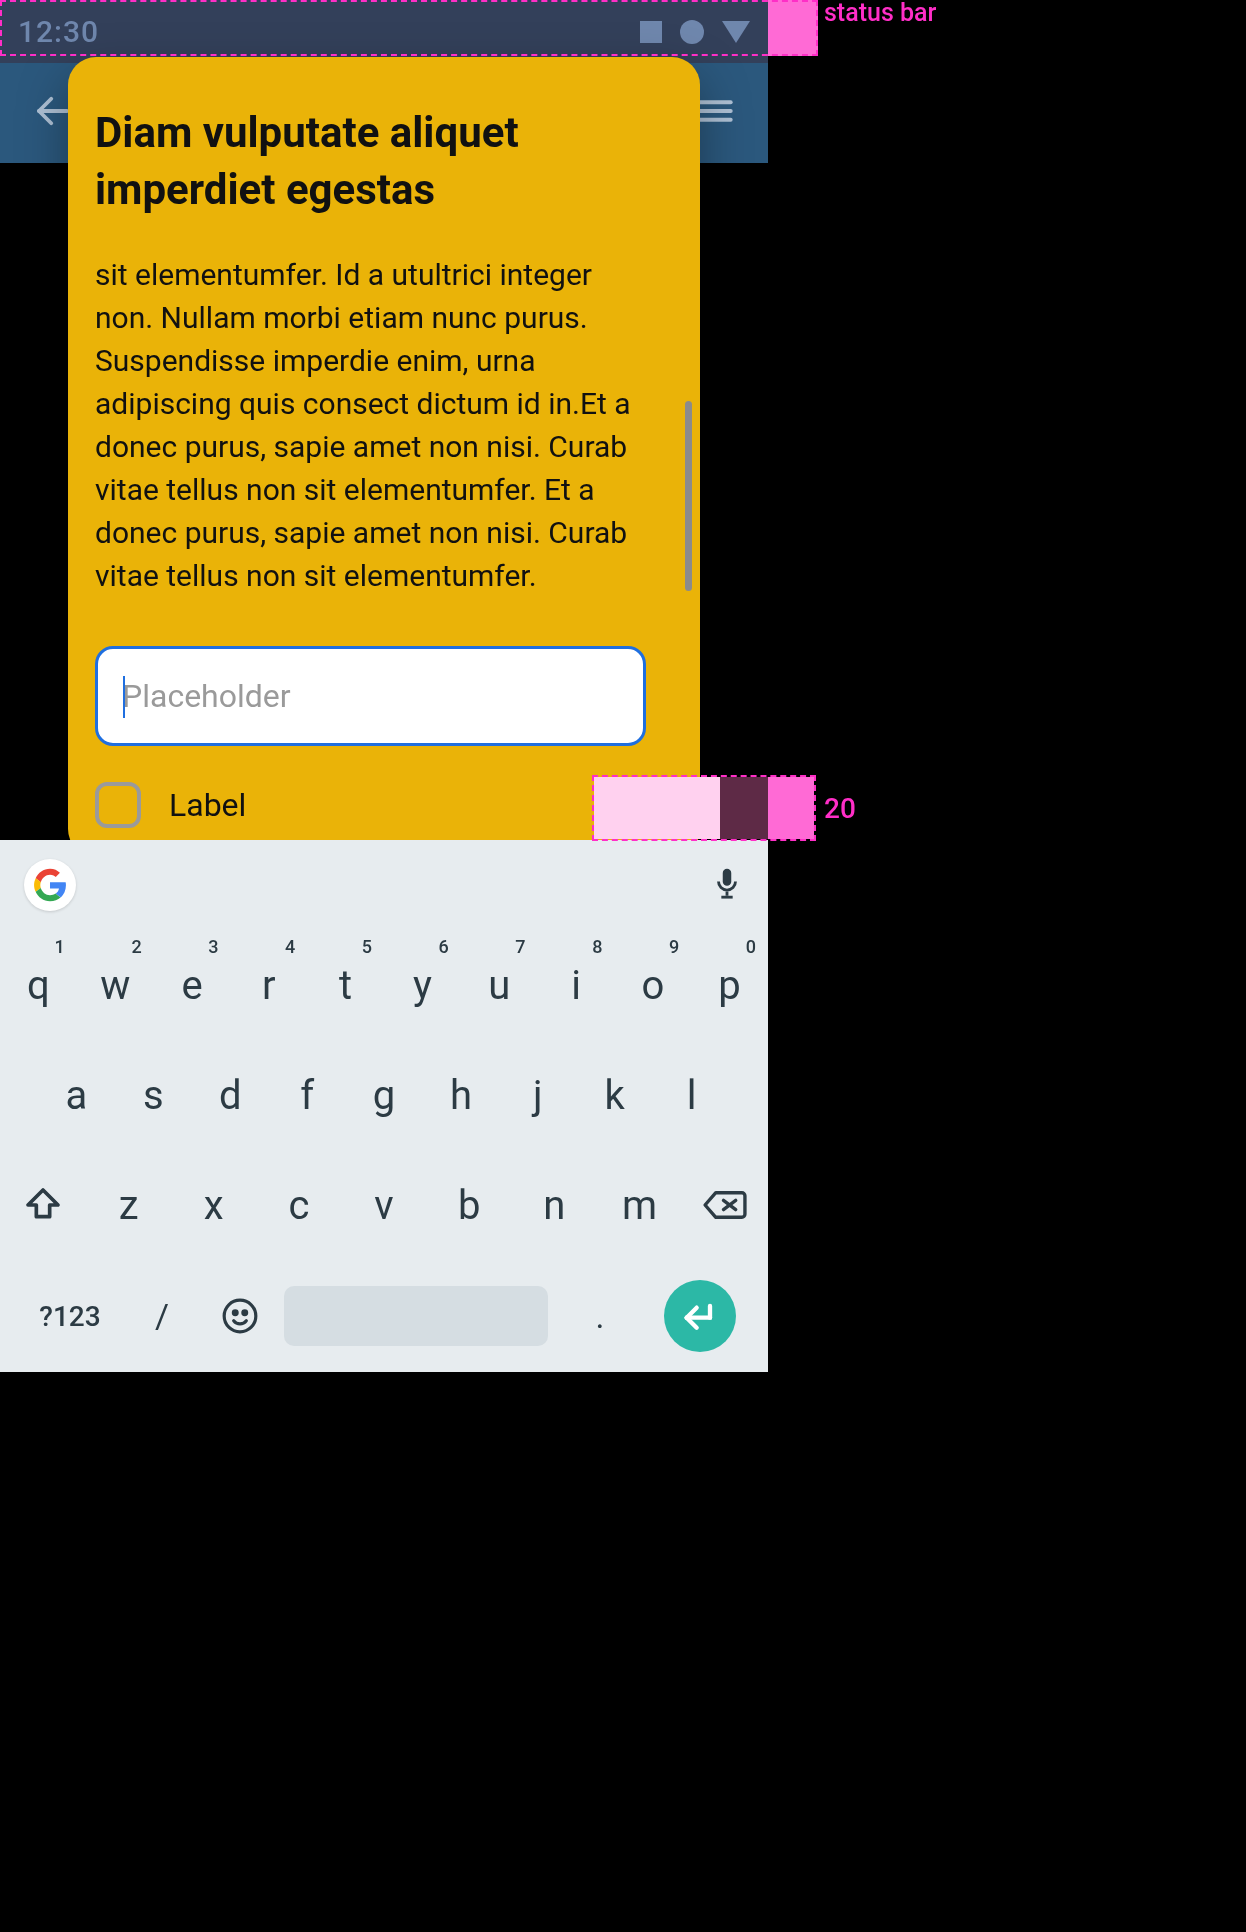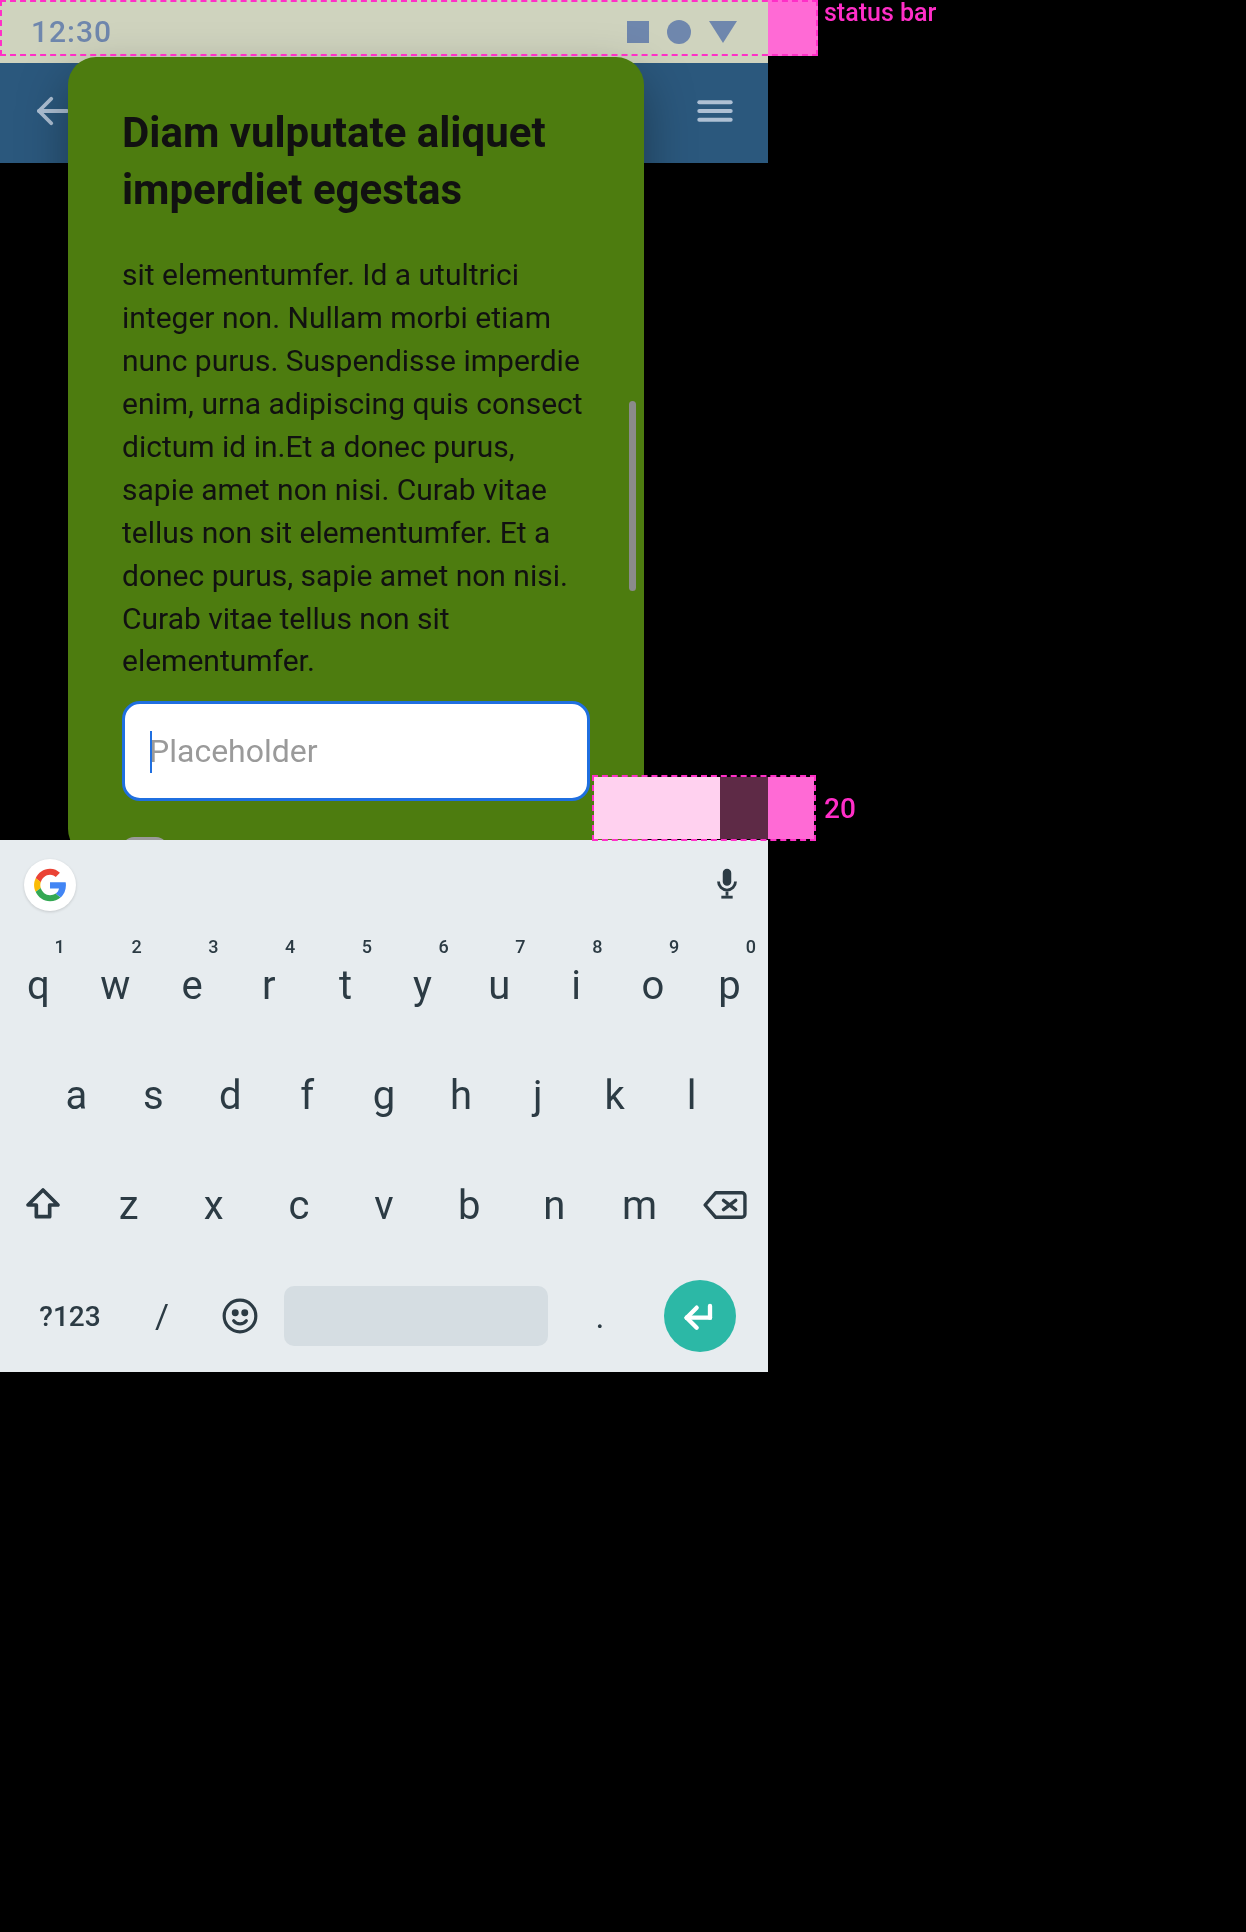--- a/index.html
+++ b/index.html
@@ -4,23 +4,23 @@
 <style>
   * { margin: 0; padding: 0; box-sizing: border-box; font-family: Roboto, -apple-system, BlinkMacSystemFont, "Segoe UI", Arial, sans-serif; }
   html, body { width: 1246px; height: 1932px; background: #000; overflow: hidden; }
 
   .device {
     position: absolute; left: 0; top: 0; width: 768px; height: 1372px;
   }
 
   .status-bar {
     position: absolute; left: 0; top: 0; width: 768px; height: 63px;
-    background: #fef9c3;
+    background: #0f172a;
     display: flex; align-items: center; justify-content: space-between;
-    padding: 0 31px;
+    padding: 0 18px;
     color: #6b84aa;
     font-size: 30px;
   }
   .status-time { font-weight: 500; letter-spacing: 1px; }
   .status-right { display: flex; gap: 18px; align-items: center; }
   .status-right span { display: inline-block; }
   .sq { width: 22px; height: 22px; background: #6b84aa; }
   .ci { width: 24px; height: 24px; border-radius: 50%; background: #6b84aa; }
   .tr { width: 0; height: 0; border-left: 14px solid transparent; border-right: 14px solid transparent; border-top: 22px solid #6b84aa; }
 
@@ -39,40 +39,40 @@
   }
   .status-overlay{
     position:absolute; left:0; top:0; width:768px; height:63px;
     background: rgba(120,140,180,0.35);
     pointer-events:none;
   }
 
   .dialog {
     position: absolute;
     left: 68px; top: 57px;
-    width: 576px;
+    width: 632px;
     height: 800px;
-    background: #4d7c0f;
+    background: #eab308;
     border-radius: 28px;
     box-shadow: 0 20px 50px rgba(0,0,0,0.35);
-    padding: 48px 54px 0 54px;
+    padding: 48px 54px 0 27px;
     overflow: hidden;
   }
   .dialog-title {
     font-size: 42px;
     font-weight: 700;
     line-height: 1.35;
     color: #111;
     margin-bottom: 36px;
   }
   .dialog-body {
     font-size: 30px;
     line-height: 1.43;
     color: #111;
-    margin-bottom: 18px;
+    margin-bottom: 48px;
   }
   .dialog-scroll-indicator{
     position:absolute;
     right:8px; top:344px;
     width:7px; height:190px;
     background:#8b8b8b; border-radius:4px;
   }
   .text-input {
     width: 100%;
     height: 100px;

